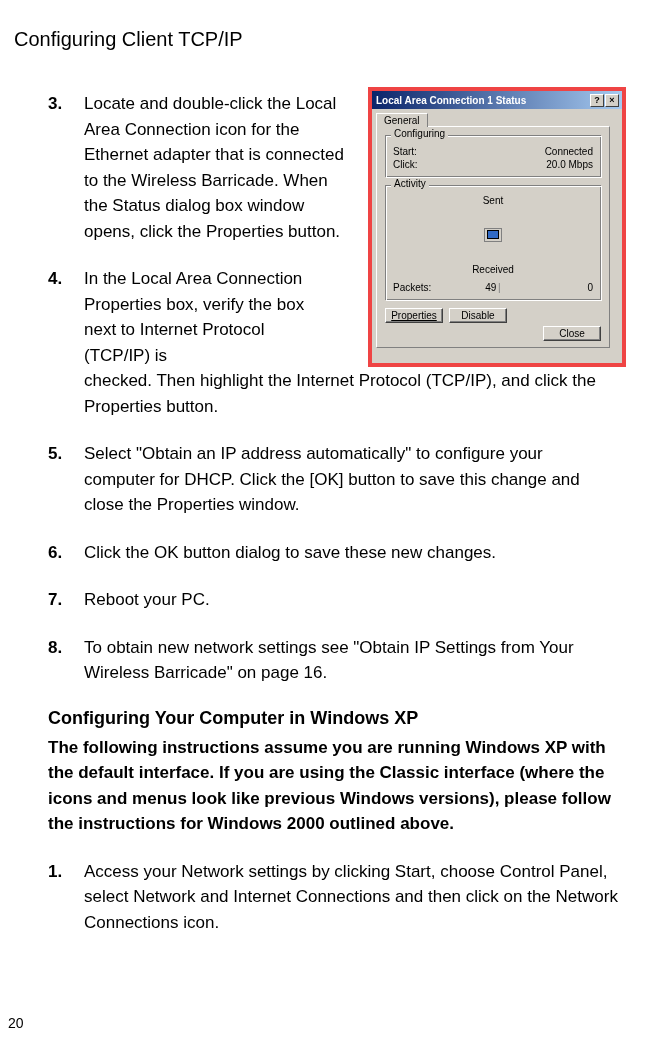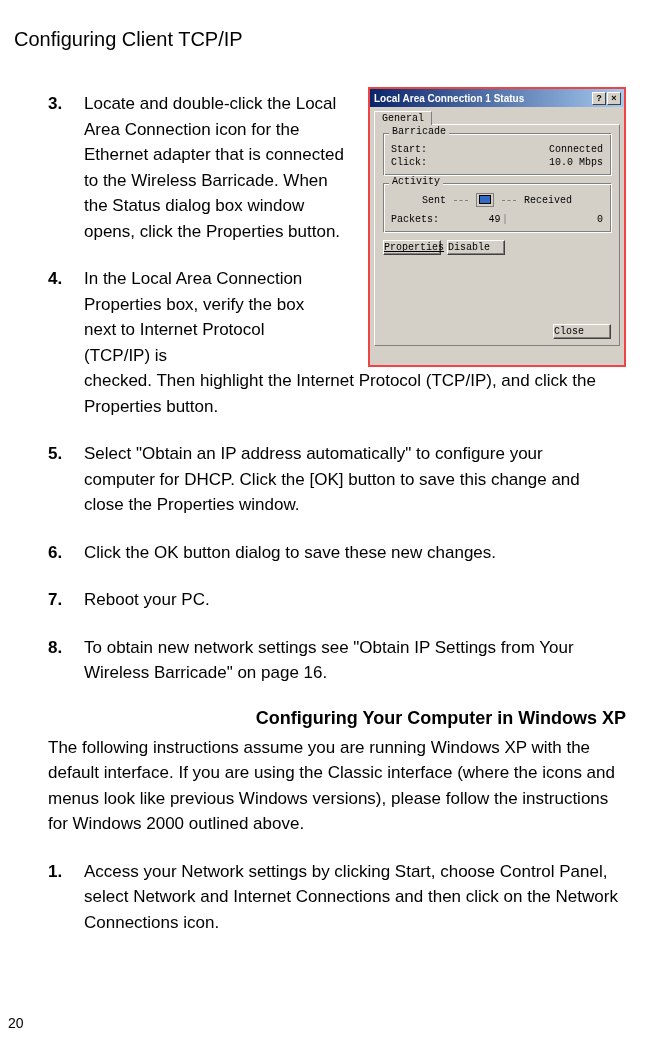--- a/index.html
+++ b/index.html
@@ -44,21 +44,21 @@
       margin-bottom: 22px;
     }
     .step-3-left {
       flex: 1;
     }
     .dialog-img {
       width: 258px;
       height: 280px;
       margin-left: 10px;
       margin-top: -4px;
-      border: 2px solid #ef4444;
+      border: 4px solid #ef4444;
       background: #d4d0c8;
       font-family: Tahoma, sans-serif;
       font-size: 10px;
       color: #000;
       position: relative;
     }
     .titlebar {
       background: linear-gradient(to right, #0a246a, #a6caf0);
       height: 18px;
       display: flex;
@@ -81,22 +81,21 @@
       margin-left: 1px;
       display: flex;
       align-items: center;
       justify-content: center;
       color: #000;
       font-size: 9px;
       font-weight: bold;
       line-height: 1;
     }
     .tab-area {
-      padding: 4px 4px 4px 4px;
-      font-family: Liberation Mono, monospace;
+      padding: 4px 12px 4px 4px;
     }
     .tab {
       display: inline-block;
       background: #d4d0c8;
       border: 1px solid #fff;
       border-bottom: none;
       border-right-color: #808080;
       padding: 1px 7px;
       font-size: 10px;
       position: relative;
@@ -143,20 +142,21 @@
       justify-content: space-between;
       font-size: 10px;
       padding: 1px 0;
     }
     .activity-row {
       display: flex;
       align-items: center;
       justify-content: center;
       gap: 8px;
       font-size: 10px;
+      flex-direction: column;
     }
     .computer-icon {
       display: inline-block;
       width: 18px;
       height: 14px;
       background: #d4d0c8;
       border: 1px solid #808080;
       position: relative;
     }
     .computer-icon::before {
@@ -172,41 +172,41 @@
       margin-top: 8px;
     }
     .win-btn {
       background: #d4d0c8;
       border: 1px solid #fff;
       border-right-color: #404040;
       border-bottom-color: #404040;
       padding: 1px 0;
       font-size: 10px;
       width: 58px;
-      text-align: left;
+      text-align: center;
       box-shadow: inset -1px -1px 0 #808080;
     }
     .close-row {
       position: absolute;
       bottom: 6px;
       right: 8px;
     }
     .section-heading {
       font-weight: bold;
       font-size: 18px;
       margin-bottom: 6px;
-      margin-left: 14px;
-      text-align: right;
+      margin-left: 30px;
     }
     .para {
       font-size: 17px;
       line-height: 1.5;
       margin-left: 30px;
       margin-right: 8px;
       margin-bottom: 22px;
+      font-weight: bold;
     }
     .page-num {
       position: absolute;
       bottom: 20px;
       left: 8px;
       font-size: 14px;
     }
     .dash {
       border-top: 1px dashed #808080;
       margin: 0 4px;
@@ -235,28 +235,28 @@
     <div class="titlebar">
       <span class="titlebar-text">Local Area Connection 1 Status</span>
       <span class="titlebar-btn">?</span>
       <span class="titlebar-btn">×</span>
     </div>
     <div class="tab-area">
       <span class="tab">General</span>
       <div class="tab-content">
 
         <div class="fieldset">
-          <span class="fs-label">Barricade</span>
+          <span class="fs-label">Configuring</span>
           <div class="row">
               <span>Start:</span>
               <span>Connected</span>
             </div>
           <div class="row">
               <span>Click:</span>
-              <span>10.0 Mbps</span>
+              <span>20.0 Mbps</span>
             </div>
         </div>
 
         <div class="fieldset">
           <span class="fs-label">Activity</span>
           <div class="activity-row" style="justify-content:center;gap:4px;">
             <span>Sent</span>
             <span class="dash"></span>
             <span class="computer-icon"></span>
             <span class="dash"></span>

